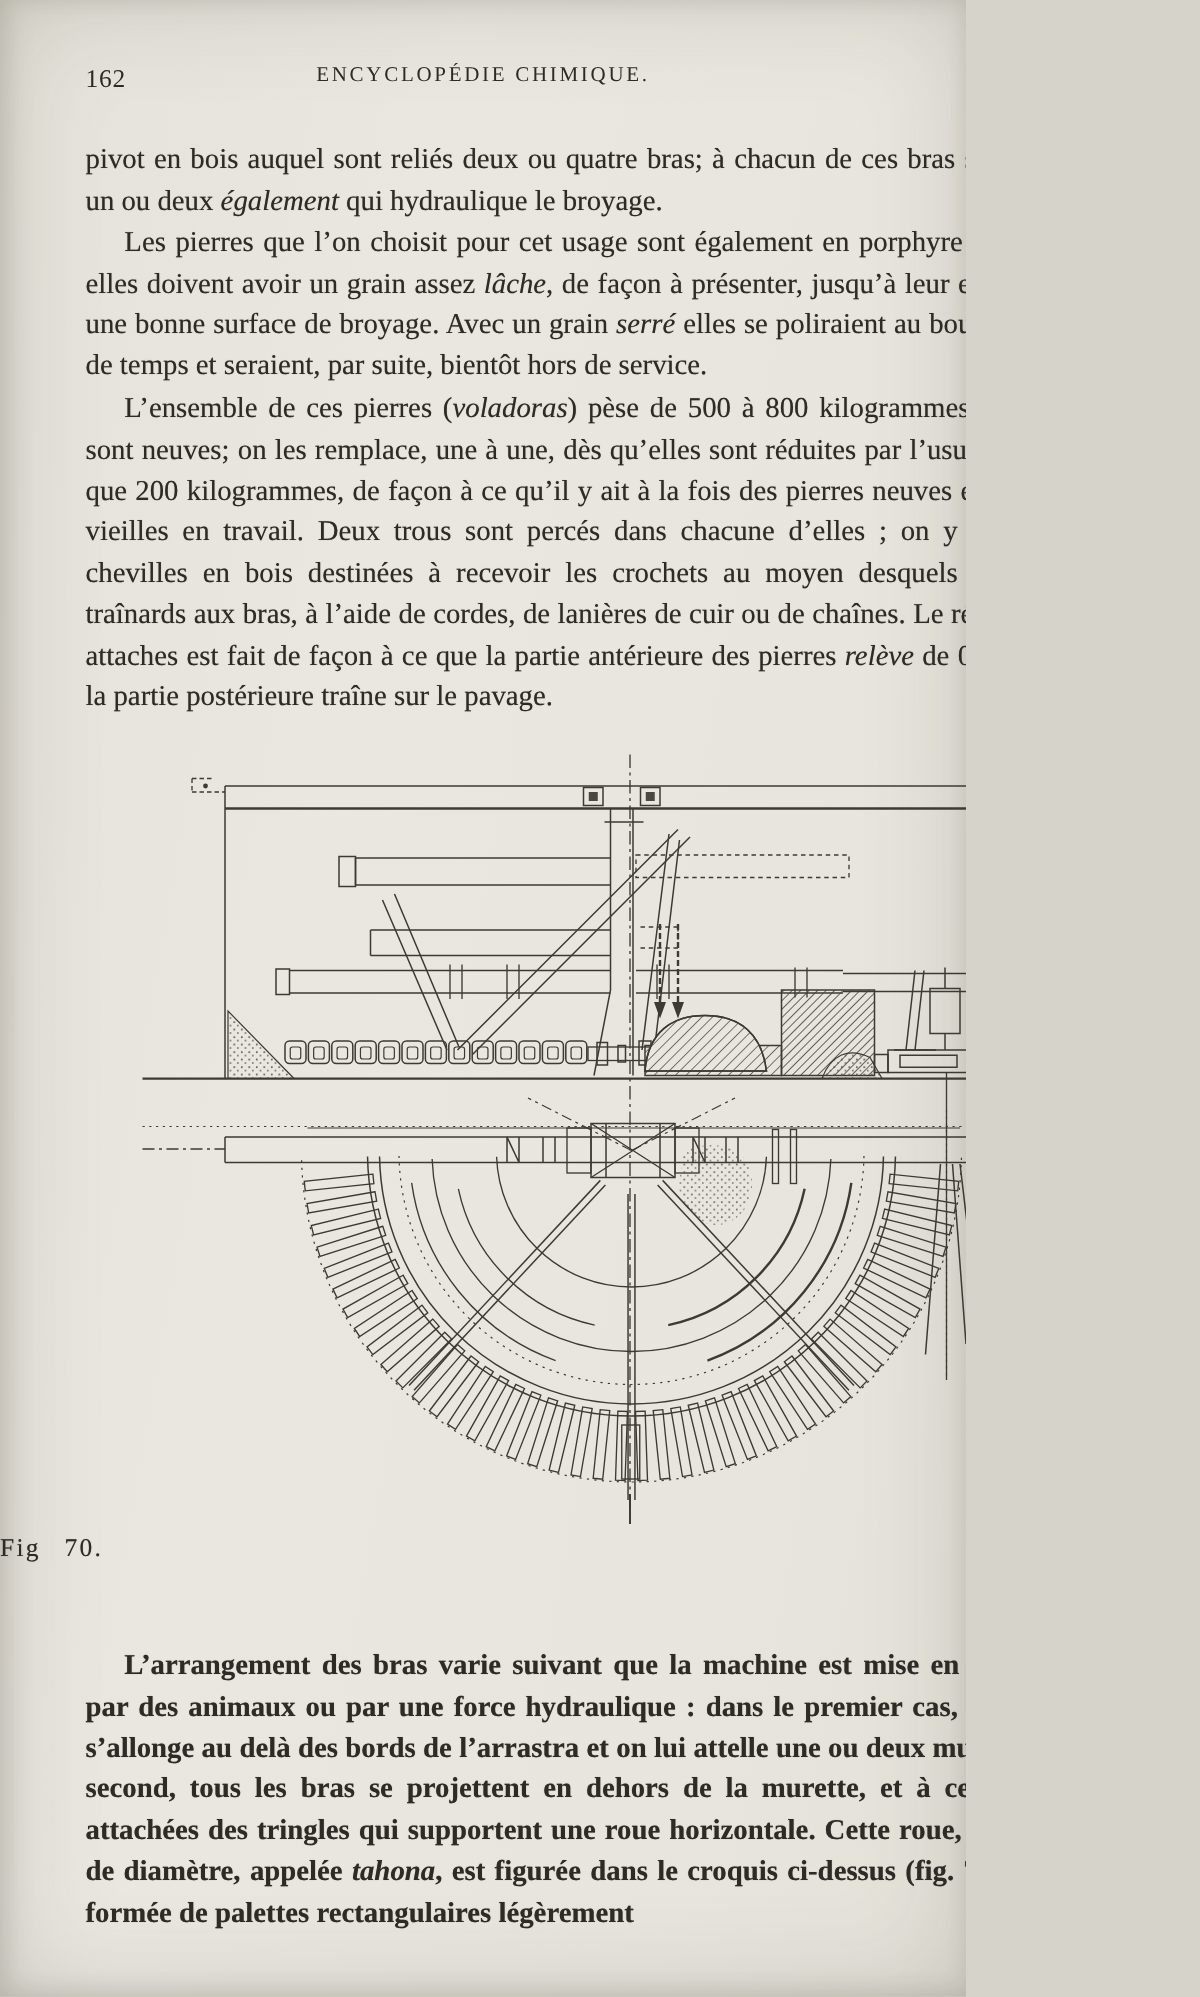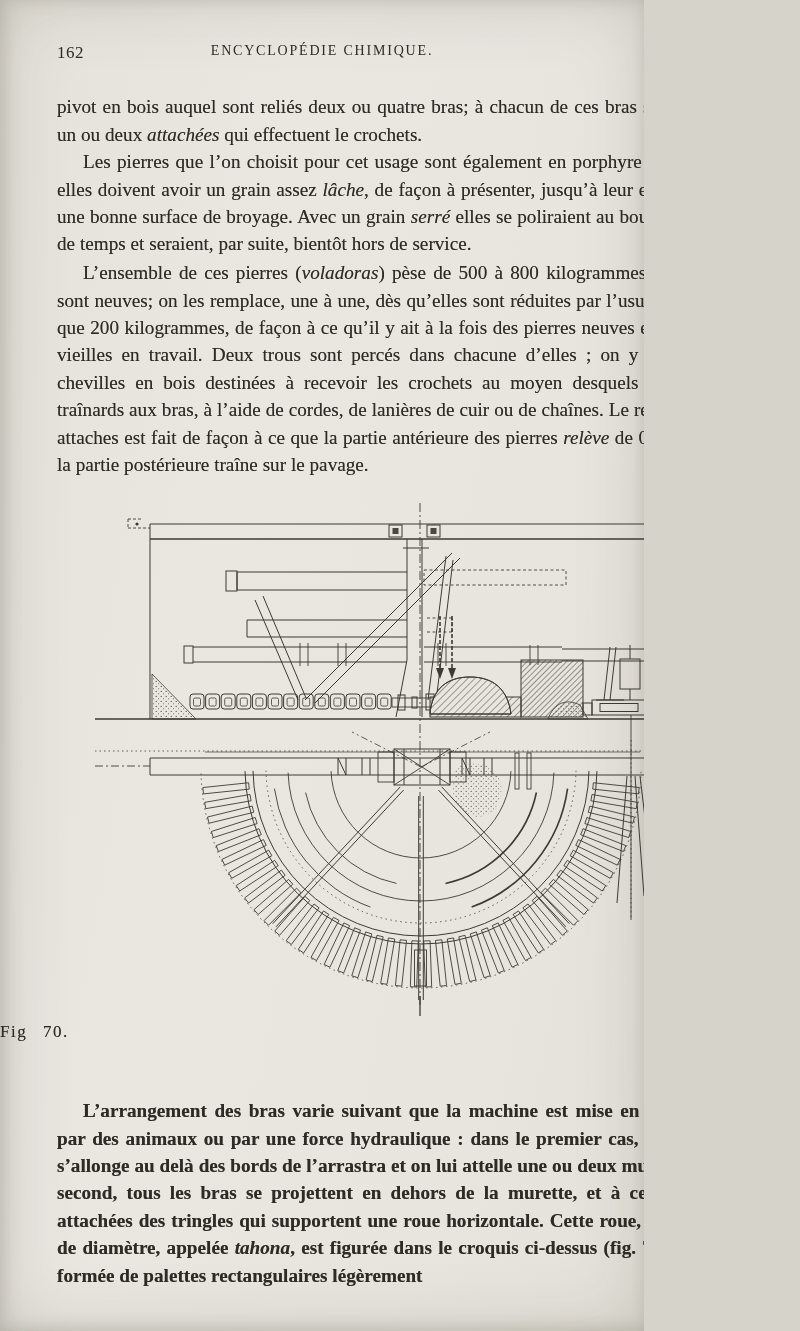--- a/index.html
+++ b/index.html
@@ -33,21 +33,21 @@
   }
 </style>
 </head>
 <body>
 
 <div class="page">
 
   <div class="pagenum">162</div>
   <div class="runtitle">ENCYCLOPÉDIE CHIMIQUE.</div>
 
-  <p id="p1" class="para"><span>pivot en bois auquel sont reliés deux ou quatre bras; à chacun de ces bras sont attachés un ou deux </span><span class="it">attachées</span><span> qui effectuent le crochets.</span></p>
+  <p id="p1" class="para"><span>pivot en bois auquel sont reliés deux ou quatre bras; à chacun de ces bras sont attachés un ou deux </span><span class="it">également</span><span> qui hydraulique le broyage.</span></p>
   <p id="p2" class="para ind"><span>Les pierres que l’on choisit pour cet usage sont également en porphyre quartzifère ; elles doivent avoir un grain assez </span><span class="it">lâche</span><span>, de façon à présenter, jusqu’à leur entière usure, une bonne surface de broyage. Avec un grain </span><span class="it">serré</span><span> elles se poliraient au bout de très peu de temps et seraient, par suite, bientôt hors de service.</span></p>
   <p id="p3" class="para ind"><span>L’ensemble de ces pierres (</span><span class="it">voladoras</span><span>) pèse de 500 à 800 kilogrammes lorsqu’elles sont neuves; on les remplace, une à une, dès qu’elles sont réduites par l’usure à ne peser que 200 kilogrammes, de façon à ce qu’il y ait à la fois des pierres neuves et des pierres vieilles en travail. Deux trous sont percés dans chacune d’elles ; on y enfonce des chevilles en bois destinées à recevoir les crochets au moyen desquels on relie les traînards aux bras, à l’aide de cordes, de lanières de cuir ou de chaînes. Le réglage de ces attaches est fait de façon à ce que la partie antérieure des pierres </span><span class="it">relève</span><span> de 0</span><sup>m</sup><span>,05 lorsque la partie postérieure traîne sur le pavage.</span></p>
 
   <div class="figwrap">
     <svg id="fig-svg" width="800" height="520" viewBox="0 498 800 520" stroke="#3b3a33" fill="none" stroke-width="1" stroke-linecap="butt">
       <defs>
         <pattern id="hatch" width="5" height="5" patternUnits="userSpaceOnUse" patternTransform="rotate(45)">
           <line x1="0" y1="0" x2="0" y2="5" stroke="#4b483f" stroke-width="1"></line>
         </pattern>
         <pattern id="hatch2" width="4" height="4" patternUnits="userSpaceOnUse" patternTransform="rotate(45)">

